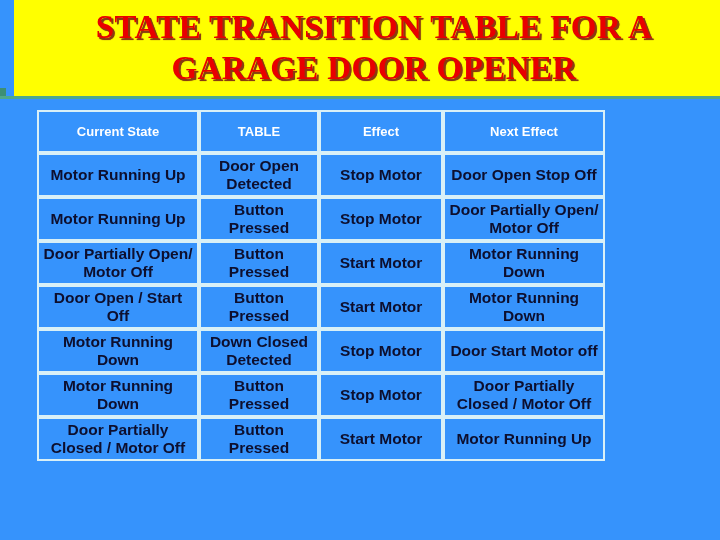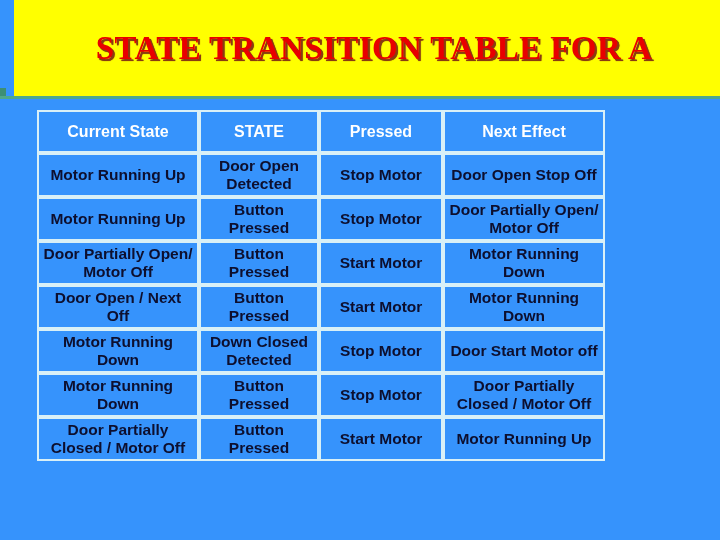--- a/index.html
+++ b/index.html
@@ -80,21 +80,21 @@
     background: #3693fc;
     text-align: center;
     vertical-align: middle;
     padding: 2px 3px;
     box-sizing: border-box;
   }
   #transition-table thead th {
     height: 43px;
     color: #ffffff;
     font-weight: bold;
-    font-size: 16px;
+    font-size: 13px;
     line-height: 18px;
   }
   #transition-table tbody td {
     height: 42px;
     color: #0d0f2e;
     font-weight: bold;
     font-size: 15.5px;
     line-height: 18px;
   }
 
@@ -103,36 +103,37 @@
   .col-effect  { width: 124px; }
   .col-next    { width: 162px; }
 </style>
 </head>
 <body>
 
 <div id="slide">
 
   <div id="title-banner">
     <div class="title-line">STATE TRANSITION TABLE FOR A</div>
+    <div class="title-line">GARAGE DOOR OPENER</div>
   </div>
   <div id="title-left-edge"></div>
   <div id="title-underline"></div>
 
   <table id="transition-table">
     <colgroup>
       <col class="col-current">
       <col class="col-input">
       <col class="col-effect">
       <col class="col-next">
     </colgroup>
     <thead>
       <tr>
         <th>Current State</th>
-        <th>STATE</th>
-        <th>Pressed</th>
+        <th>TABLE</th>
+        <th>Effect</th>
         <th>Next Effect</th>
       </tr>
     </thead>
     <tbody>
       <tr>
         <td>Motor Running Up</td>
         <td>Door Open Detected</td>
         <td>Stop Motor</td>
         <td>Door Open Stop Off</td>
       </tr>
@@ -142,21 +143,21 @@
         <td>Stop Motor</td>
         <td>Door Partially Open/ Motor Off</td>
       </tr>
       <tr>
         <td>Door Partially Open/ Motor Off</td>
         <td>Button Pressed</td>
         <td>Start Motor</td>
         <td>Motor Running Down</td>
       </tr>
       <tr>
-        <td>Door Open / Next Off</td>
+        <td>Door Open / Start Off</td>
         <td>Button Pressed</td>
         <td>Start Motor</td>
         <td>Motor Running Down</td>
       </tr>
       <tr>
         <td>Motor Running Down</td>
         <td>Down Closed Detected</td>
         <td>Stop Motor</td>
         <td>Door Start Motor off</td>
       </tr>

